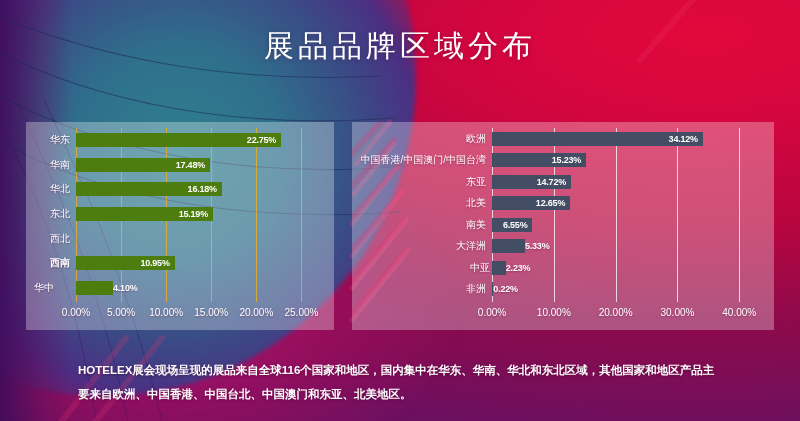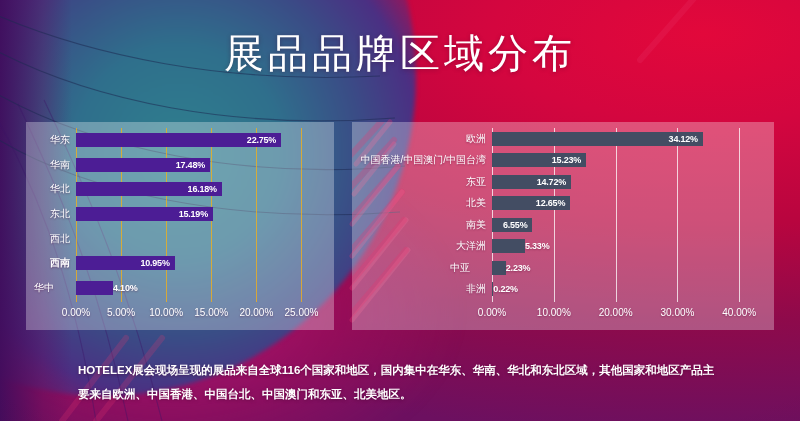--- a/index.html
+++ b/index.html
@@ -50,21 +50,21 @@
     position: absolute; inset: 0;
     background: radial-gradient(130% 120% at 50% 45%, rgba(0,0,0,0) 55%, rgba(60,0,40,0.22) 100%);
   }
   .arcs, .streaks { position: absolute; inset: 0; }
 
   
   .title {
     position: absolute; left: 0; right: 0; top: 26px;
     text-align: center;
     color: #ffffff;
-    font-size: 40px;
+    font-size: 30px;
     letter-spacing: 4px;
     font-weight: 400;
     text-shadow: 0 1px 4px rgba(60,0,40,0.35);
   }
 
   
   .panel {
     position: absolute;
     top: 122px; height: 208px;
     background: rgba(255,255,255,0.30);
@@ -92,21 +92,21 @@
     color: #ffffff;
     font-size: 10px;
     text-align: right;
     white-space: nowrap;
     text-shadow: 0 1px 2px rgba(80,0,50,0.45);
   }
   .bar {
     position: absolute;
     display: flex; align-items: center; justify-content: flex-end;
   }
-  .bar-left  { background: #4c1d95; }
+  .bar-left  { background: #4d7c0f; }
   .bar-right { background: #434d63; }
 
   .bar-value {
     font-size: 9px;
     font-weight: bold;
     color: #ffffff;
     padding-right: 5px;
     white-space: nowrap;
     letter-spacing: -0.2px;
   }
@@ -263,21 +263,21 @@
             <span class="bar-value">12.65%</span>
           </div>
           <div class="cat-label" style="right: 288px; top: 95.75px;">南美</div>
           <div class="bar bar-right" style="left: 140px; top: 95.75px; width: 40.4909px; height: 14px;">
             <span class="bar-value">6.55%</span>
           </div>
           <div class="cat-label" style="right: 288px; top: 117.25px;">大洋洲</div>
           <div class="bar bar-right" style="left: 140px; top: 117.25px; width: 32.9491px; height: 14px;">
             <span class="bar-value outside">5.33%</span>
           </div>
-          <div class="cat-label" style="right: 304px; top: 138.75px;">中亚</div>
+          <div class="cat-label" style="right: 284px; top: 138.75px;">中亚</div>
           <div class="bar bar-right" style="left: 140px; top: 138.75px; width: 13.7855px; height: 14px;">
             <span class="bar-value outside">2.23%</span>
           </div>
           <div class="cat-label" style="right: 288px; top: 160.25px;">非洲</div>
           <div class="bar bar-right" style="left: 140px; top: 160.25px; width: 1.36px; height: 14px;">
             <span class="bar-value outside">0.22%</span>
           </div>
           <div class="tick-label" style="left: 140px; top: 185px;">0.00%</div>
           <div class="tick-label" style="left: 201.818px; top: 185px;">10.00%</div>
           <div class="tick-label" style="left: 263.636px; top: 185px;">20.00%</div>

